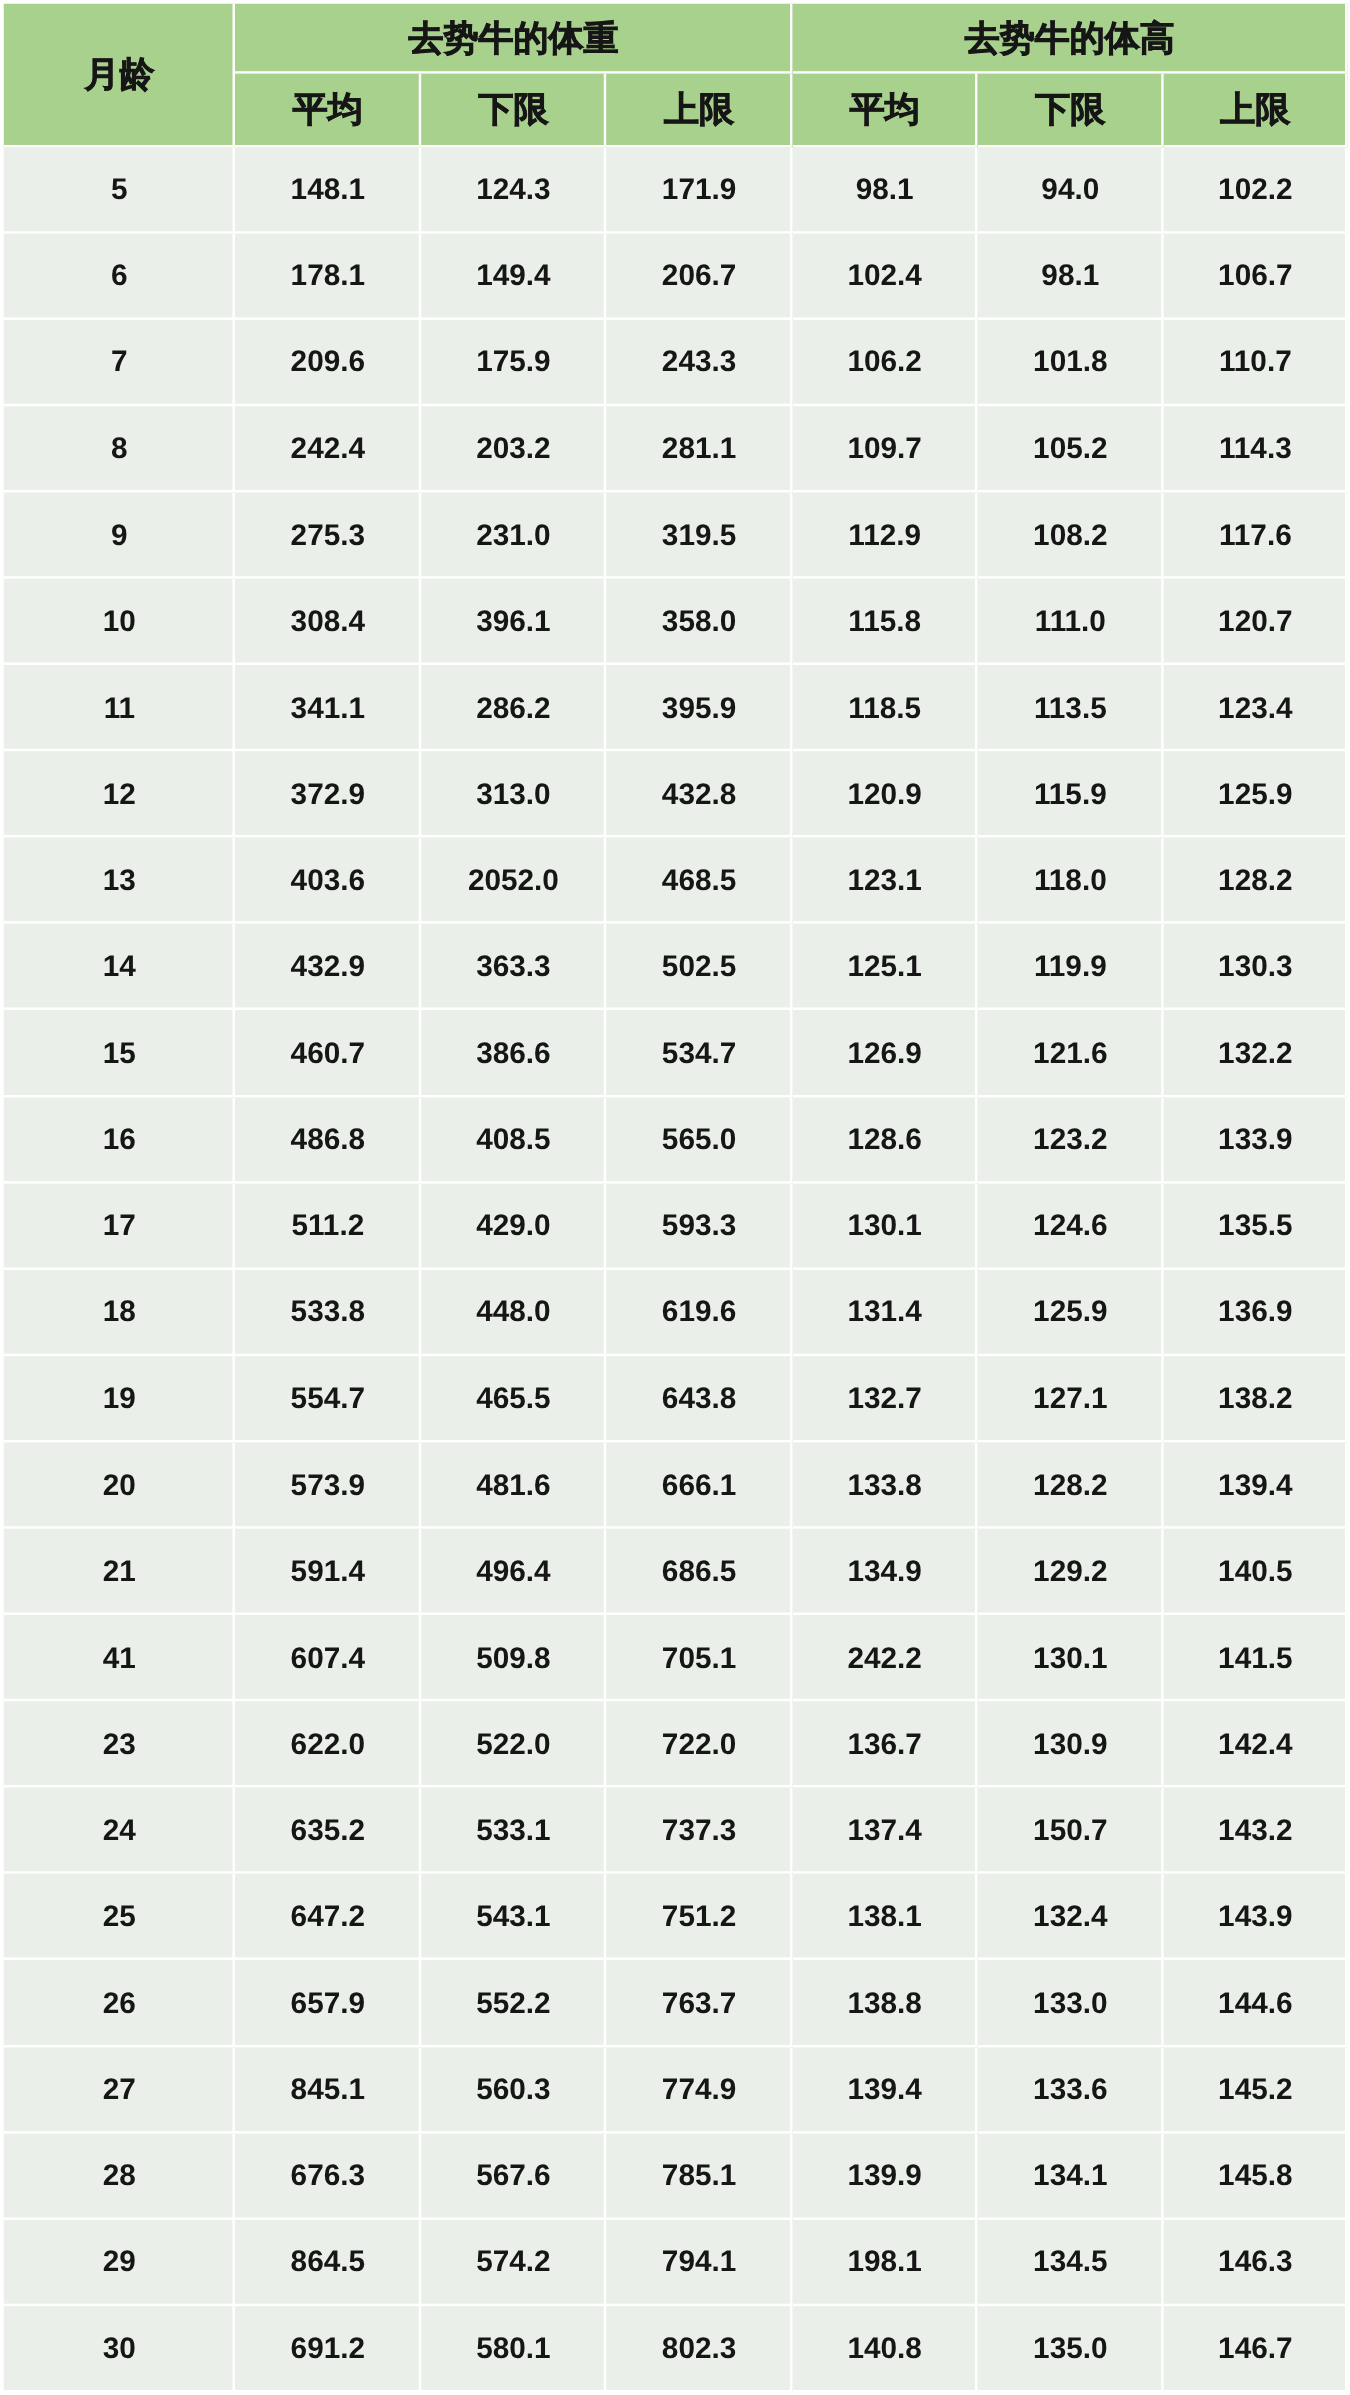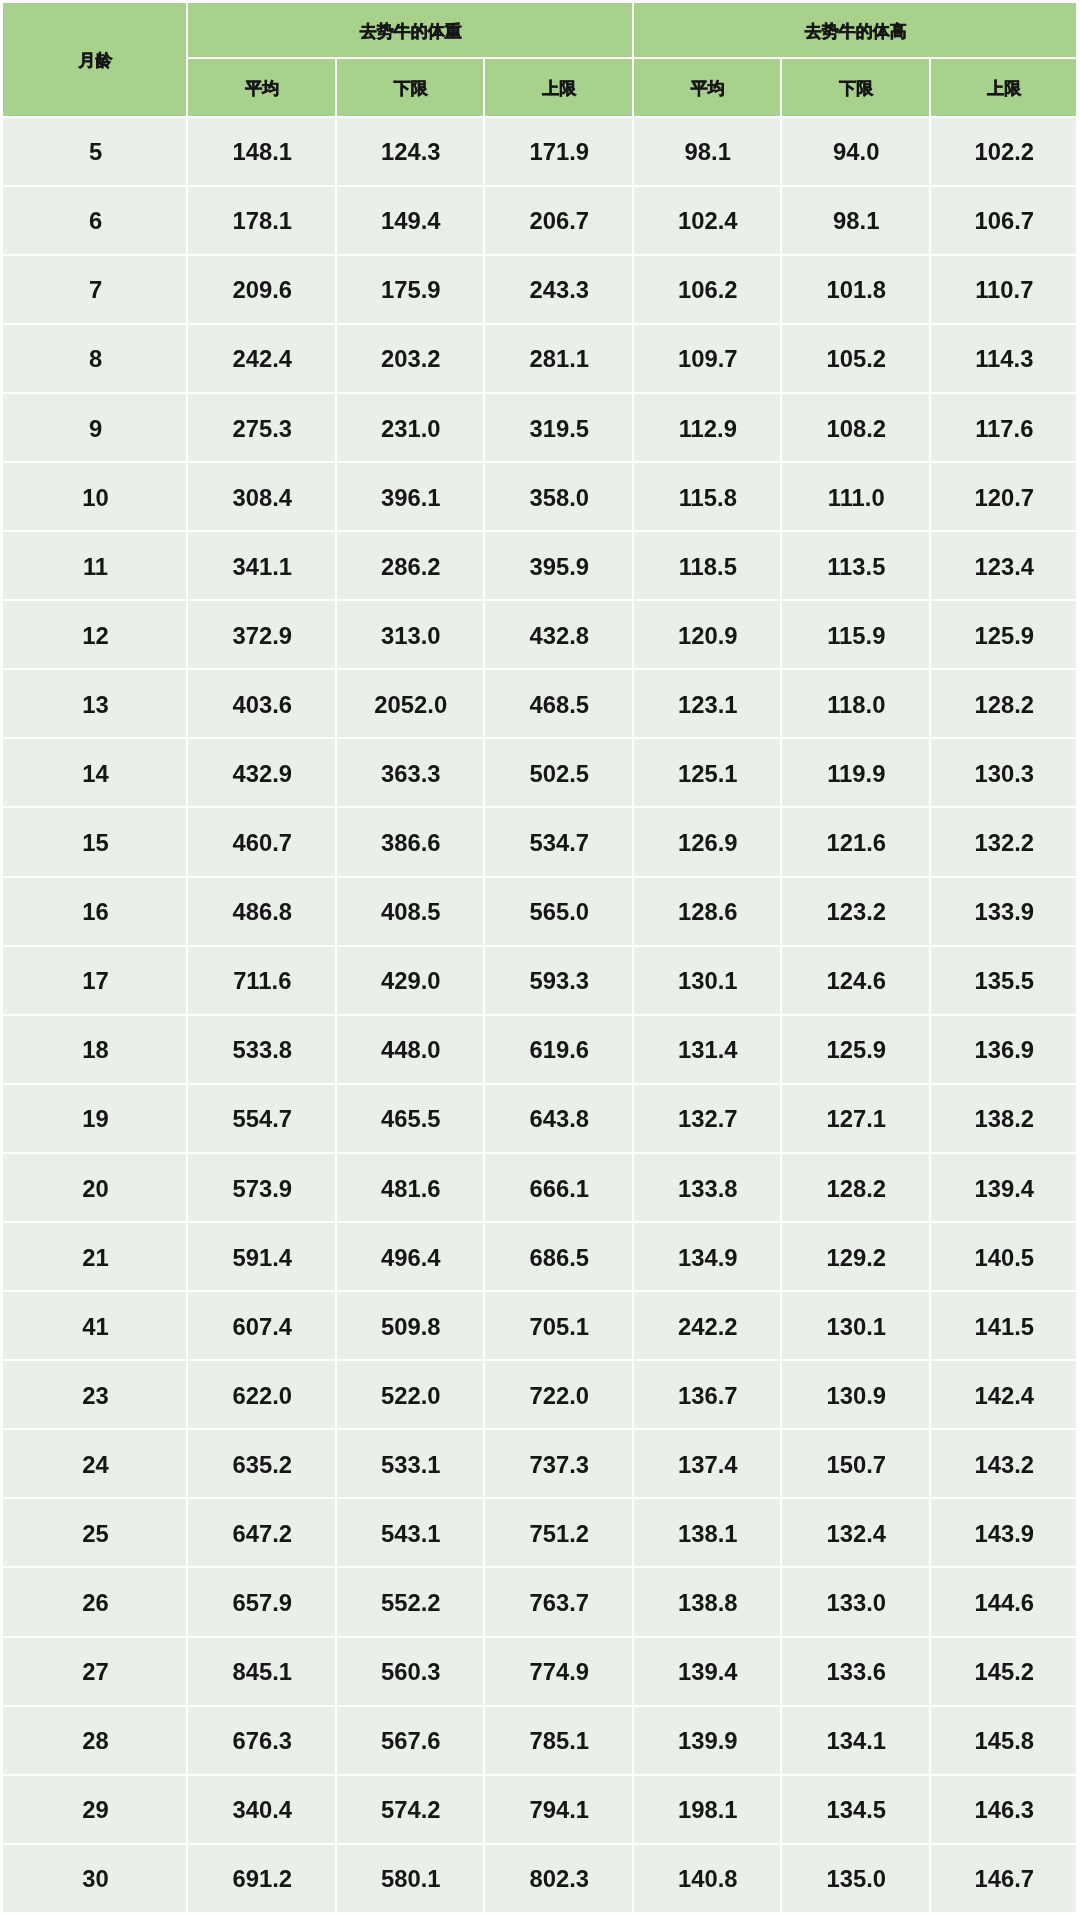--- a/index.html
+++ b/index.html
@@ -17,21 +17,21 @@
     border-collapse:collapse; border-spacing:0; table-layout:fixed;
     position:absolute; left:3px; top:3px; width:1073px;
   }
   table.grid td {
     background:#eaf0e9; color:#161616;
     text-align:center; vertical-align:middle;
     font-weight:bold; font-size:23.8px; line-height:1; padding:0;
     box-shadow: inset -2px -2px 0 0 #ffffff;
   }
   table.grid td.hd {
-    background:#a8d18d; font-size:17px;
+    background:#a8d18d; font-size:28px;
     -webkit-text-stroke:0.6px #161616;
   }
   tr.hrow1 td { height:56px; }
   tr.hrow2 td { height:58.5px;margin-top:26px; }
   tr.datarow td { height:69.1px; }
 </style>
 </head>
 <body>
 
 <div class="sheet">
@@ -164,21 +164,21 @@
         <td>16</td>
         <td>486.8</td>
         <td>408.5</td>
         <td>565.0</td>
         <td>128.6</td>
         <td>123.2</td>
         <td>133.9</td>
       </tr>
       <tr class="datarow">
         <td>17</td>
-        <td>711.6</td>
+        <td>511.2</td>
         <td>429.0</td>
         <td>593.3</td>
         <td>130.1</td>
         <td>124.6</td>
         <td>135.5</td>
       </tr>
       <tr class="datarow">
         <td>18</td>
         <td>533.8</td>
         <td>448.0</td>
@@ -272,21 +272,21 @@
         <td>28</td>
         <td>676.3</td>
         <td>567.6</td>
         <td>785.1</td>
         <td>139.9</td>
         <td>134.1</td>
         <td>145.8</td>
       </tr>
       <tr class="datarow">
         <td>29</td>
-        <td>340.4</td>
+        <td>864.5</td>
         <td>574.2</td>
         <td>794.1</td>
         <td>198.1</td>
         <td>134.5</td>
         <td>146.3</td>
       </tr>
       <tr class="datarow">
         <td>30</td>
         <td>691.2</td>
         <td>580.1</td>

